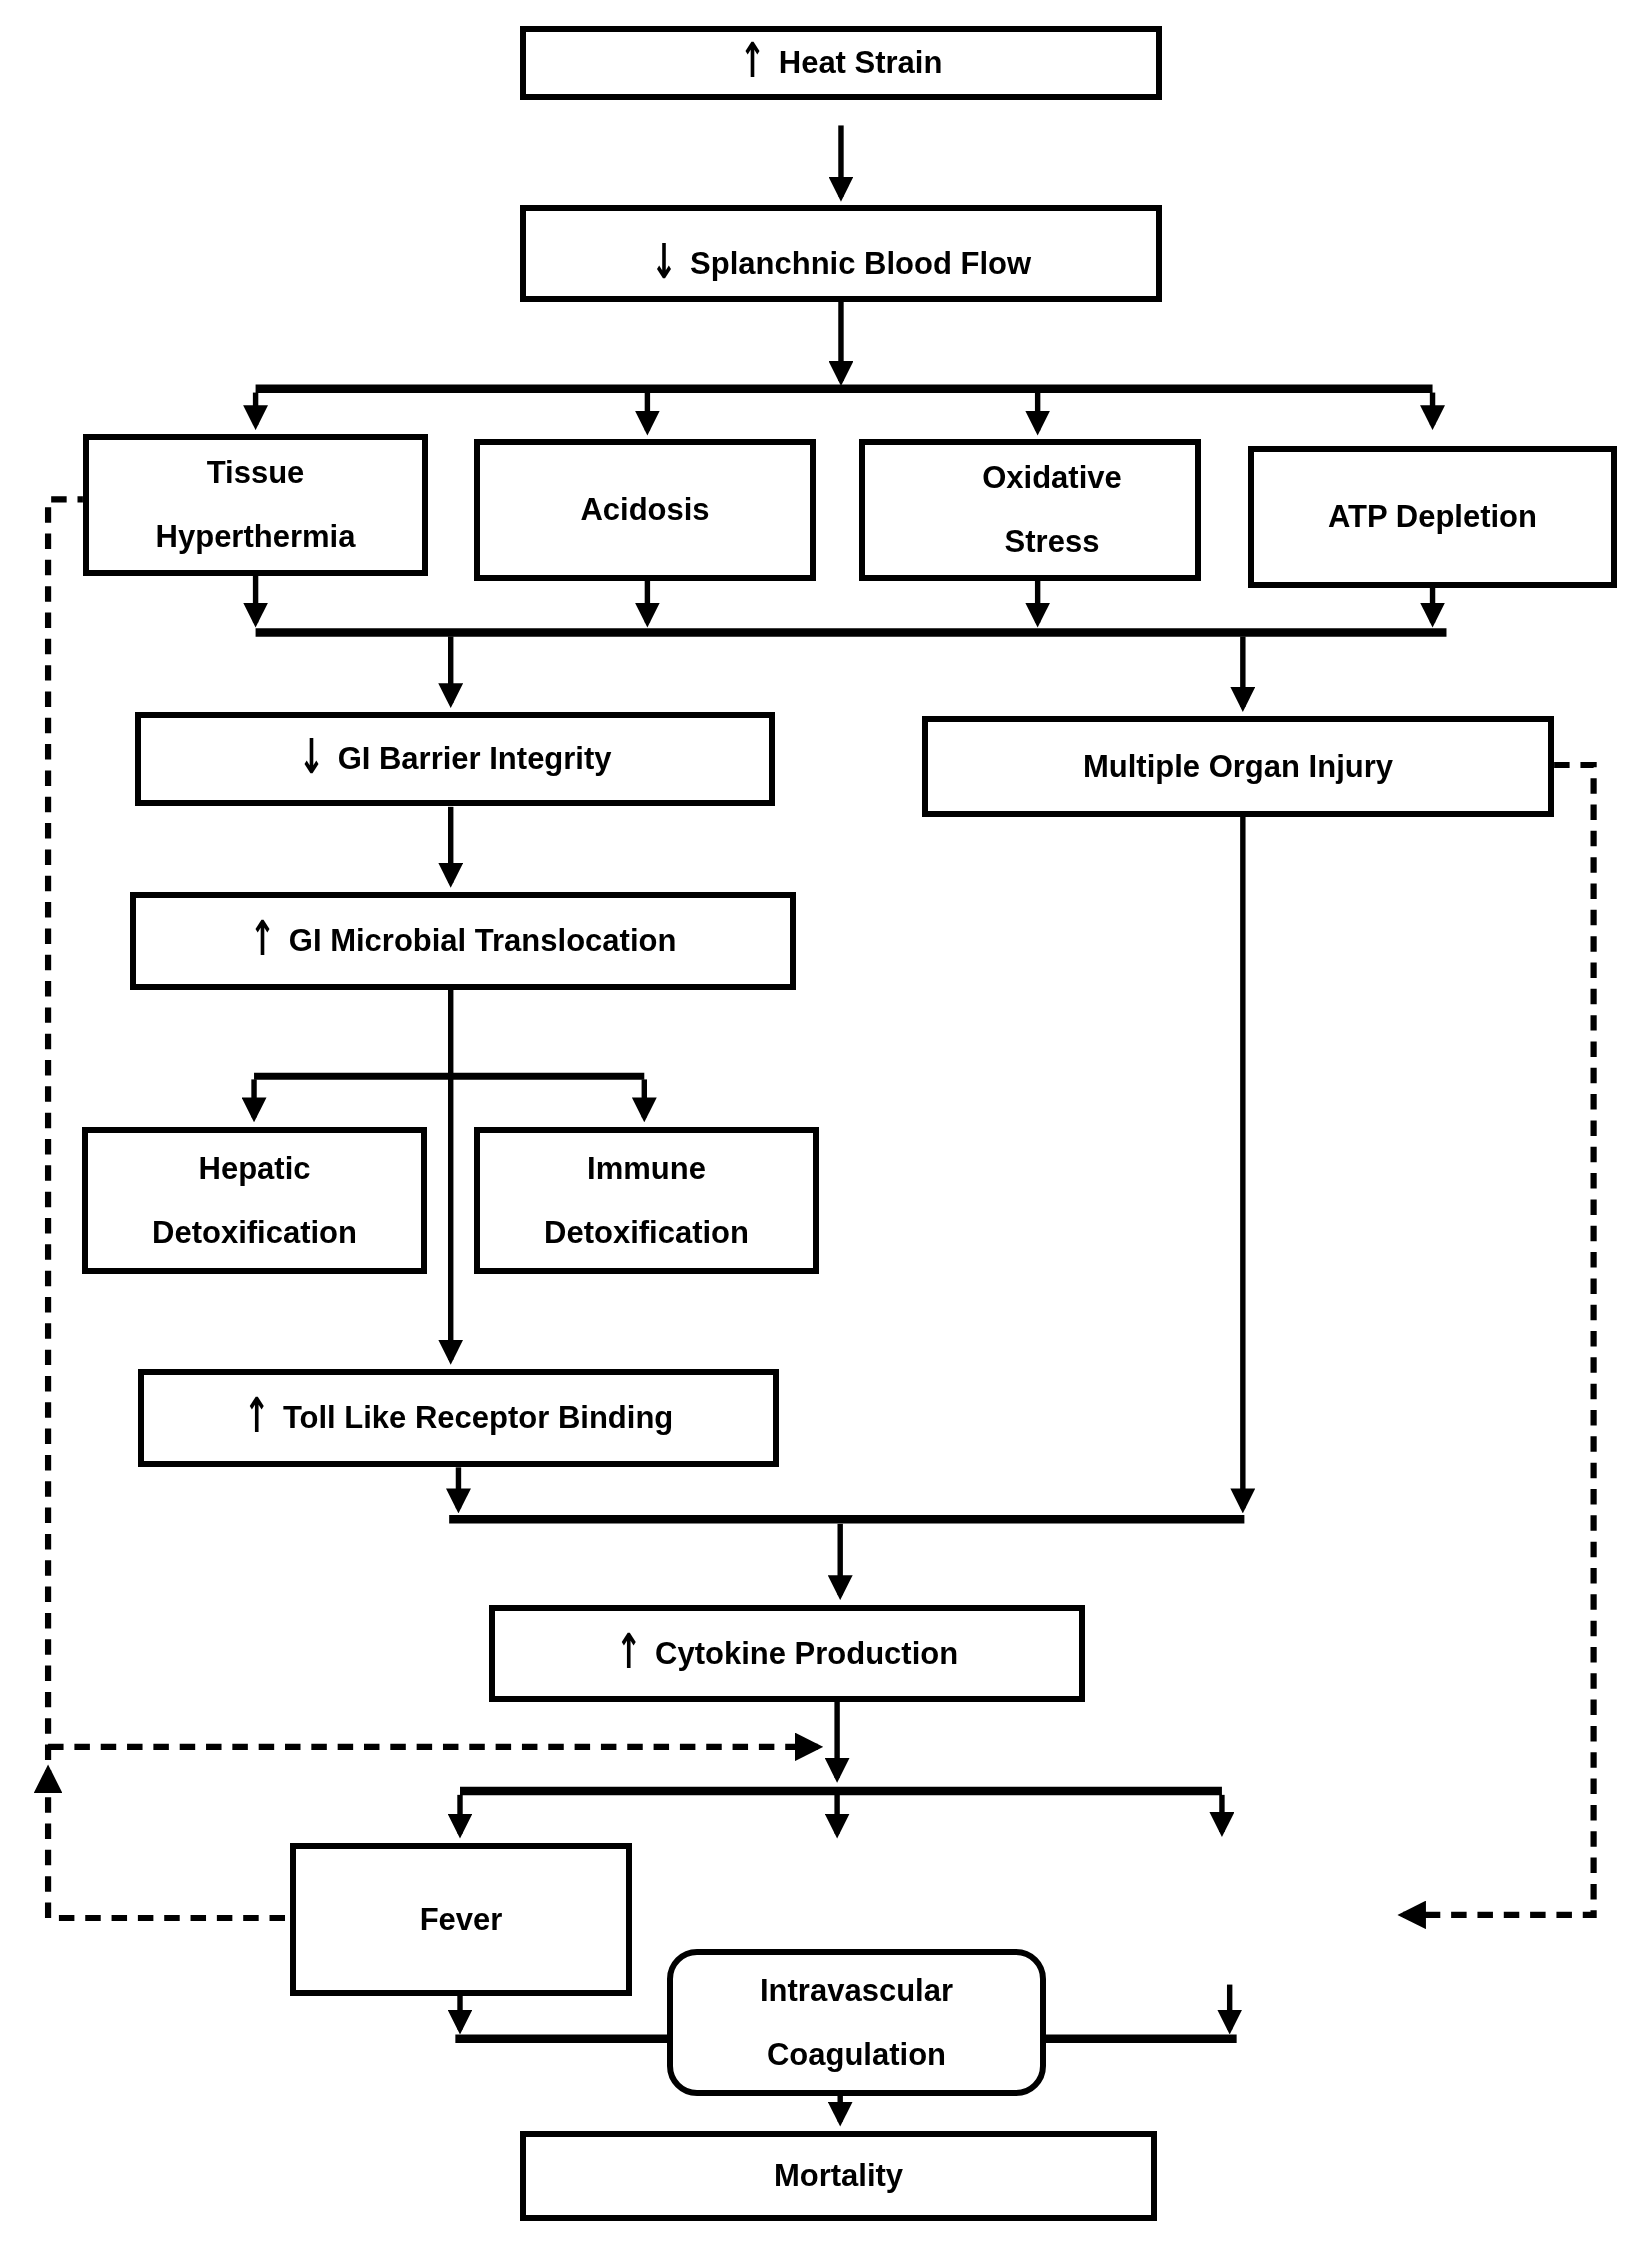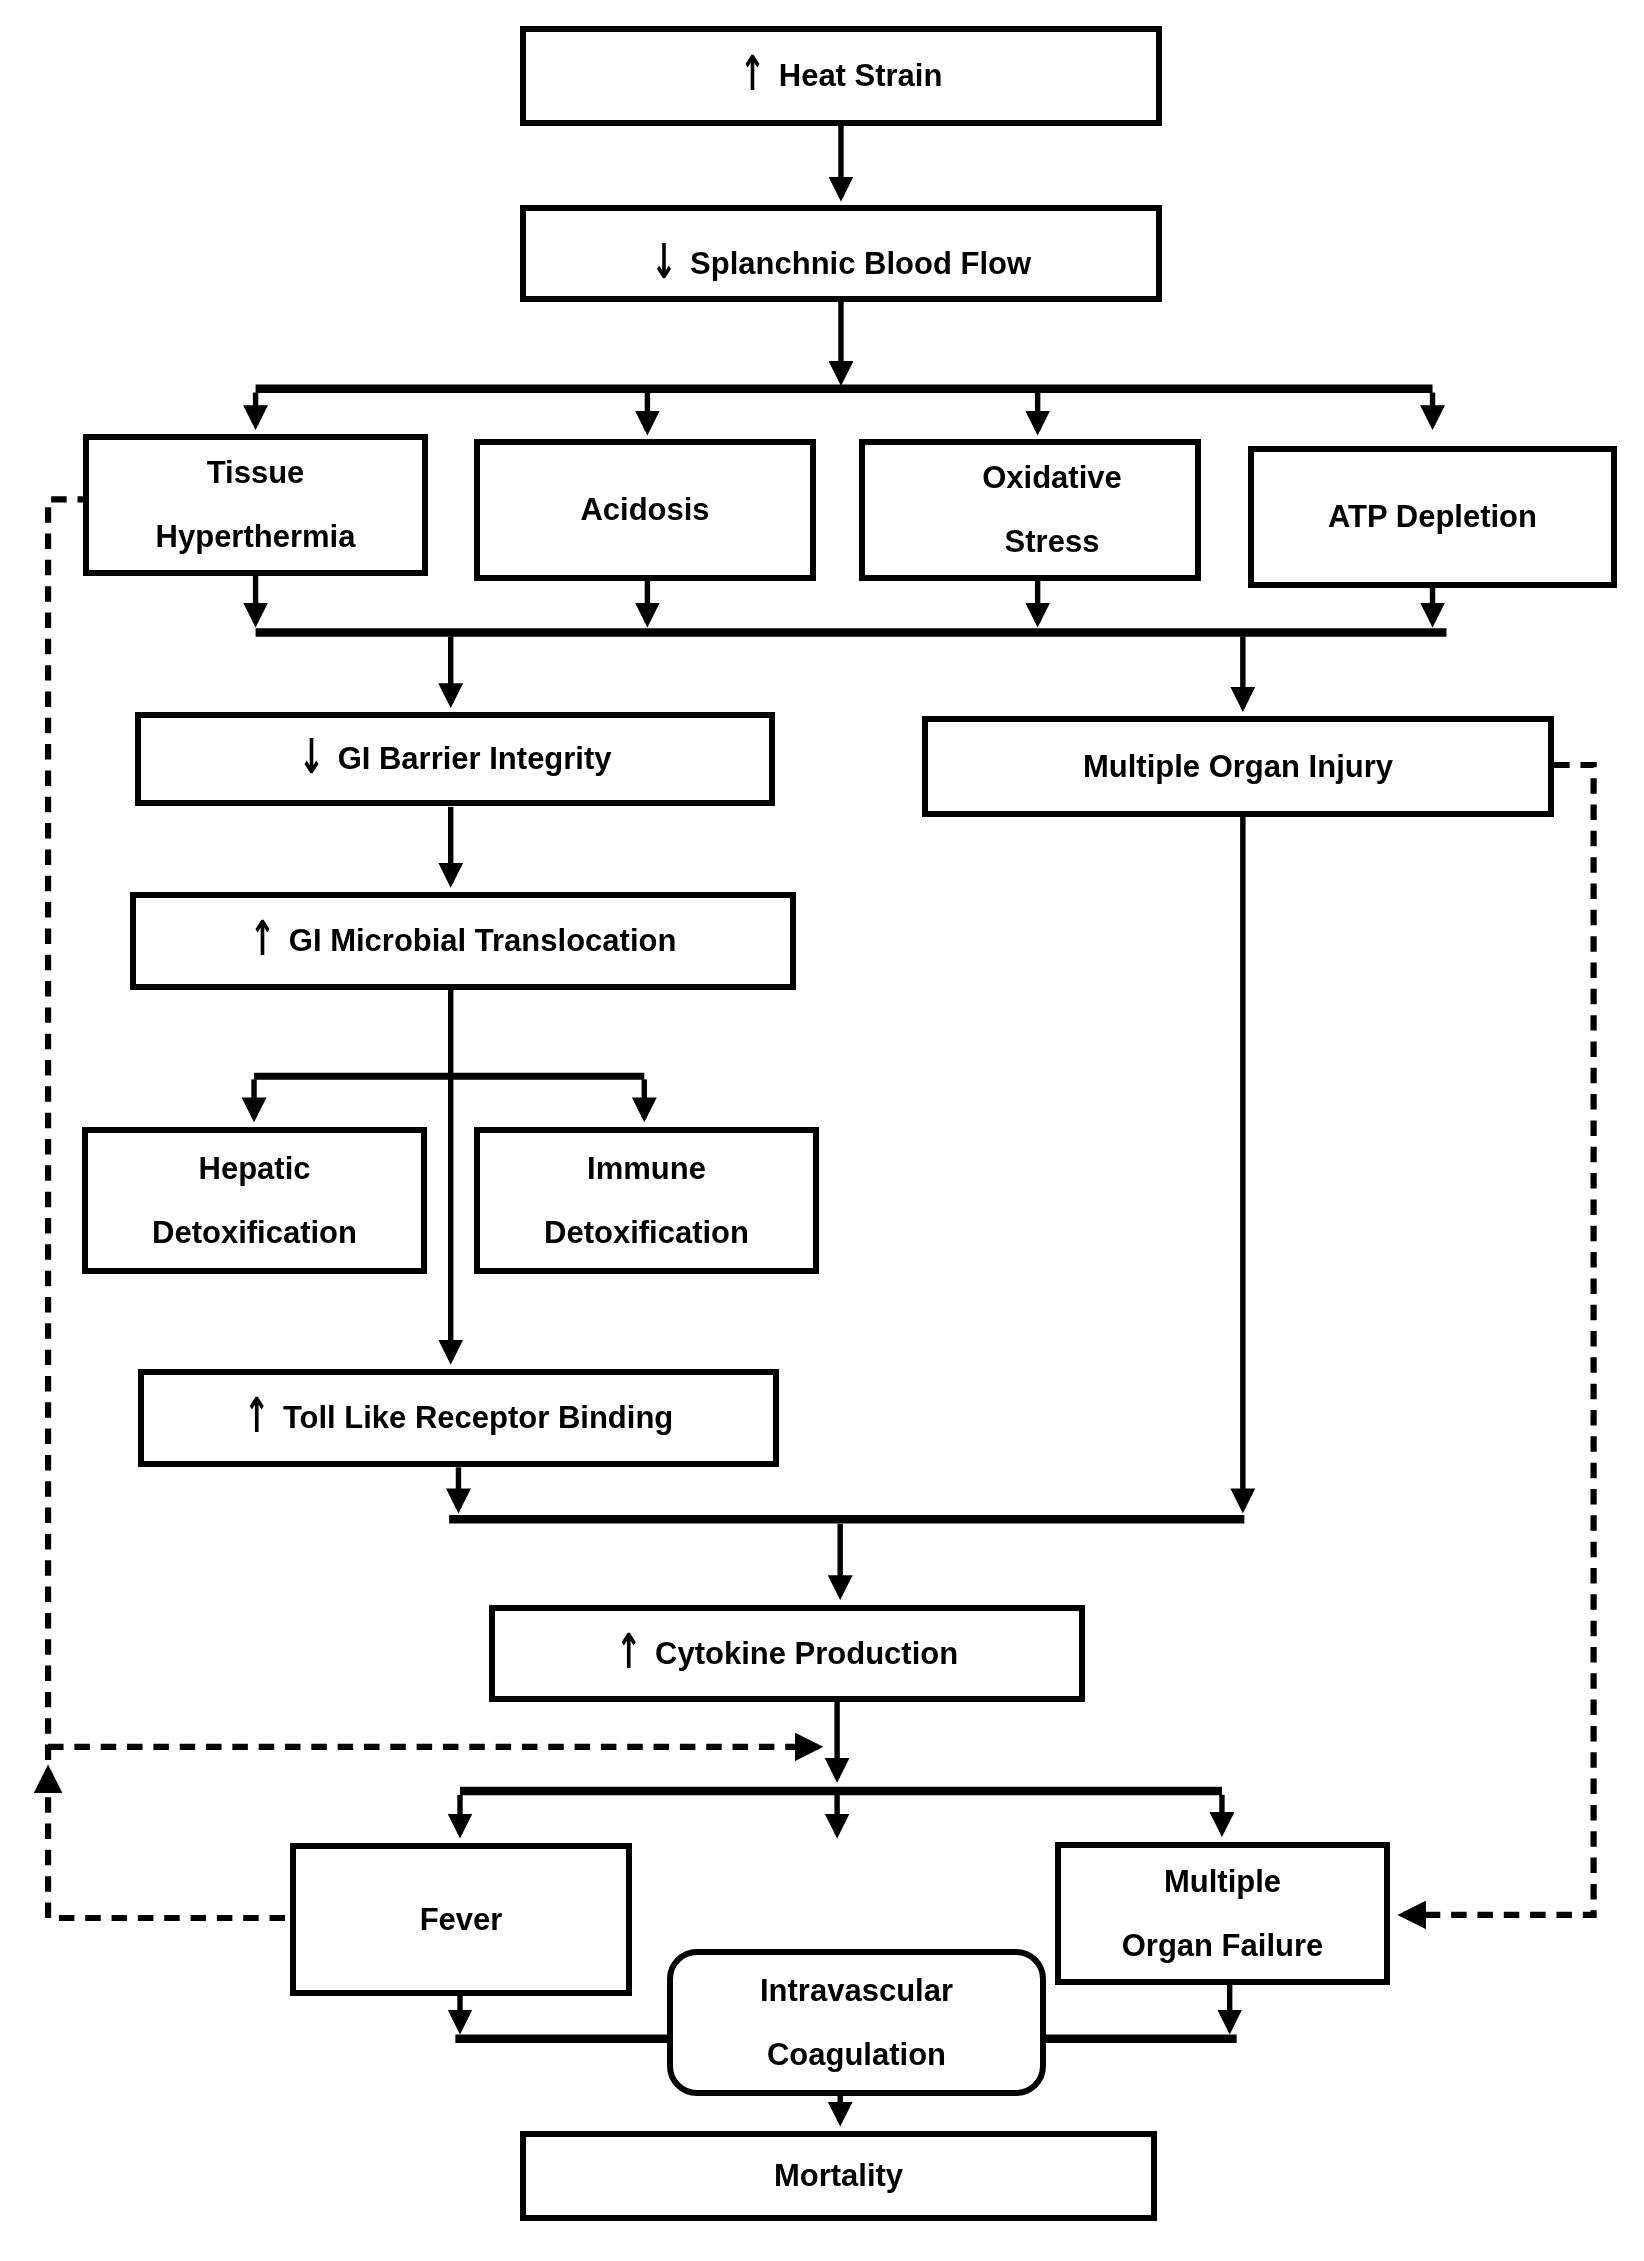--- a/index.html
+++ b/index.html
@@ -27,21 +27,21 @@
     line-height:2.05;
   }
   .node-label{white-space:pre-line;padding:0 7.7px;}
   .glyph{
     display:inline-block;
     transform:scaleY(1.55);
     transform-origin:50% 55%;
     margin-right:4.6px;
     font-family:"DejaVu Sans","Liberation Sans",sans-serif;
   }
-  #n-heat      {left:520px;  top:25.6px;   width:642px; height:100px;}
+  #n-heat      {left:520px;  top:25.6px;   width:642px; height:74px;}
   #n-splanchnic{left:520px;  top:205px;  width:642px; height:97px;align-items:flex-end;}
   #n-tissue    {left:83px;  top:434px;  width:345px; height:142px;}
   #n-acidosis  {left:474px;  top:439px;  width:342px; height:142px;}
   #n-oxidative {left:859px; top:439px;  width:342px; height:142px;padding-left:44px;}
   #n-atp       {left:1248px; top:434px;  width:369px; height:142px;margin-top:12px;}
   #n-gibarrier {left:135px;  top:712px;  width:640px; height:94px;}
   #n-moi       {left:922px; top:716px;  width:632px; height:101px;}
   #n-gimicro   {left:130px;  top:892px; width:666px; height:98px;}
   #n-hepatic   {left:82px;  top:1127px; width:345px; height:147px;}
   #n-immune    {left:474px;  top:1127px; width:345px; height:147px;}
@@ -179,23 +179,19 @@
 
   <div class="node" id="n-fever">
     <div class="node-label">Fever</div>
   </div>
 
   <div class="node" id="n-ic">
     <div class="node-label">Intravascular
 Coagulation</div>
   </div>
 
-  <div class="node" id="n-mof">
-    <div class="node-label">Multiple
-Organ Failure</div>
-  </div>
 
   <div class="node" id="n-mortality">
     <div class="node-label">Mortality</div>
   </div>
 
 </div>
 
 
 </body></html>

